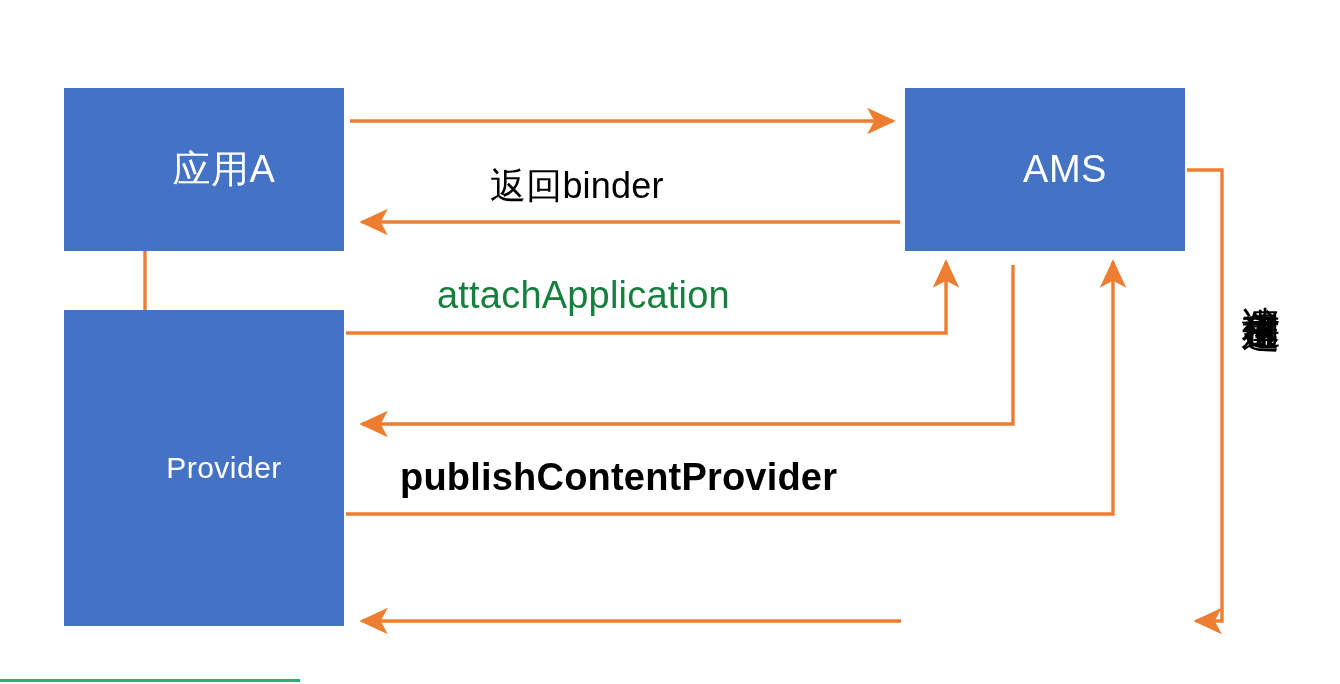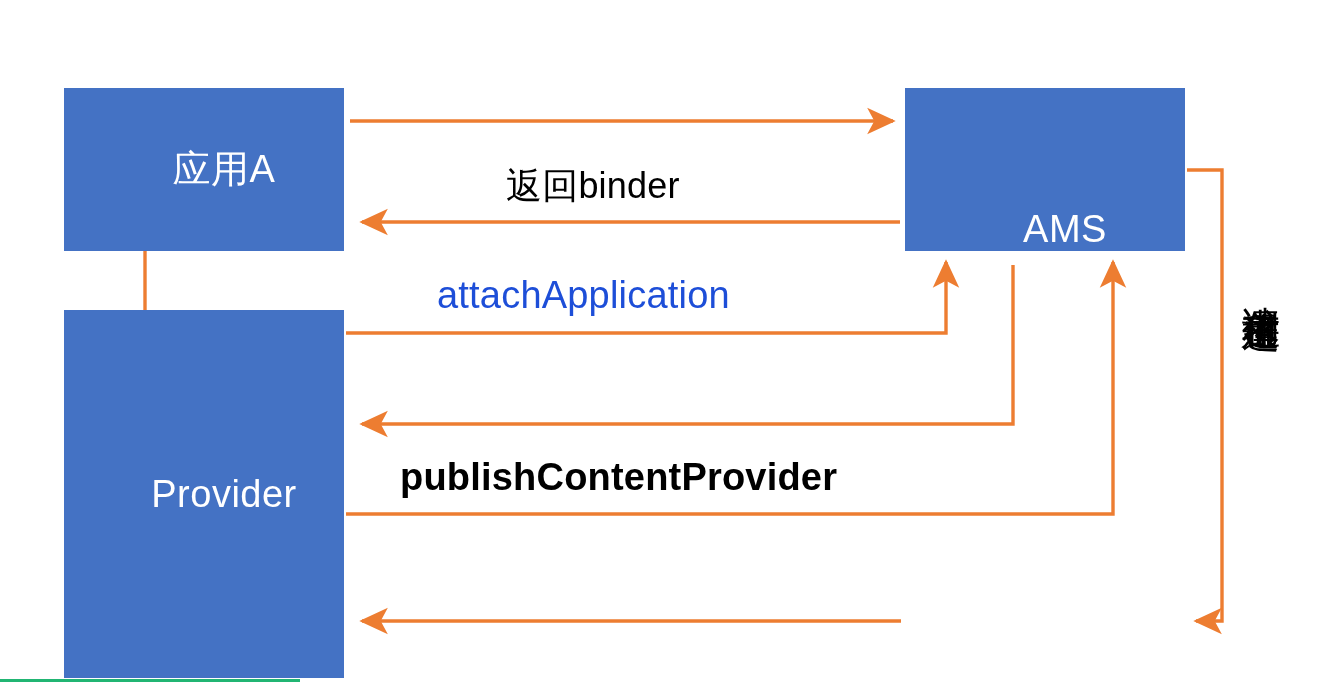--- a/index.html
+++ b/index.html
@@ -90,34 +90,34 @@
       <path d="M 1187,170 L 1222,170 L 1222,621 L 1196,621" marker-end="url(#ah)" stroke="#ED7D31"></path>
 
       <path d="M 901,621 L 362,621" marker-end="url(#ah)" stroke="#ED7D31"></path>
     </g>
   </svg>
 
   <div class="node" style="left: 64px; top: 88px; width: 280px; height: 163px; font-size: 38px; background: rgb(68, 114, 196); color: rgb(255, 255, 255);">
     <span class="node-label">应用A</span>
   </div>
 
-  <div class="node" style="left: 64px; top: 310px; width: 280px; height: 368px; font-size: 38px; background: rgb(68, 114, 196); color: rgb(255, 255, 255);">
+  <div class="node" style="left: 64px; top: 310px; width: 280px; height: 316px; font-size: 30px; background: rgb(68, 114, 196); color: rgb(255, 255, 255);">
     <span class="node-label">Provider</span>
   </div>
 
-  <div class="node" style="left: 905px; top: 88px; width: 280px; height: 163px; font-size: 38px; background: rgb(68, 114, 196); color: rgb(255, 255, 255); align-items: flex-end;">
+  <div class="node" style="left: 905px; top: 88px; width: 280px; height: 163px; font-size: 38px; background: rgb(68, 114, 196); color: rgb(255, 255, 255);">
     <span class="node-label">AMS</span>
   </div>
 
 
 
-  <div class="edge-label" style="left: 506px; top: 162px; font-size: 36px; color: rgb(0, 0, 0);">返回binder</div>
+  <div class="edge-label" style="left: 490px; top: 162px; font-size: 36px; color: rgb(0, 0, 0);">返回binder</div>
 
 
-  <div class="edge-label" style="left: 437px; top: 274px; font-size: 38px; color: #1d4ed8;">attachApplication</div>
+  <div class="edge-label" style="left: 437px; top: 274px; font-size: 38px; color: #15803d;">attachApplication</div>
 
 
   <div class="edge-label" style="left: 400px; top: 456px; font-size: 38px; color: rgb(0, 0, 0); font-weight: bold;">publishContentProvider</div>
 
   <div class="edge-label vertical" style="left: 1242px; top: 276px; font-size: 38px; color: rgb(0, 0, 0);">请求创建进程</div>
 
 
   <div class="accent-rule" style="left: 0px; top: 679px; width: 300px; background: rgb(33, 181, 115);"></div>
 
 </div>

